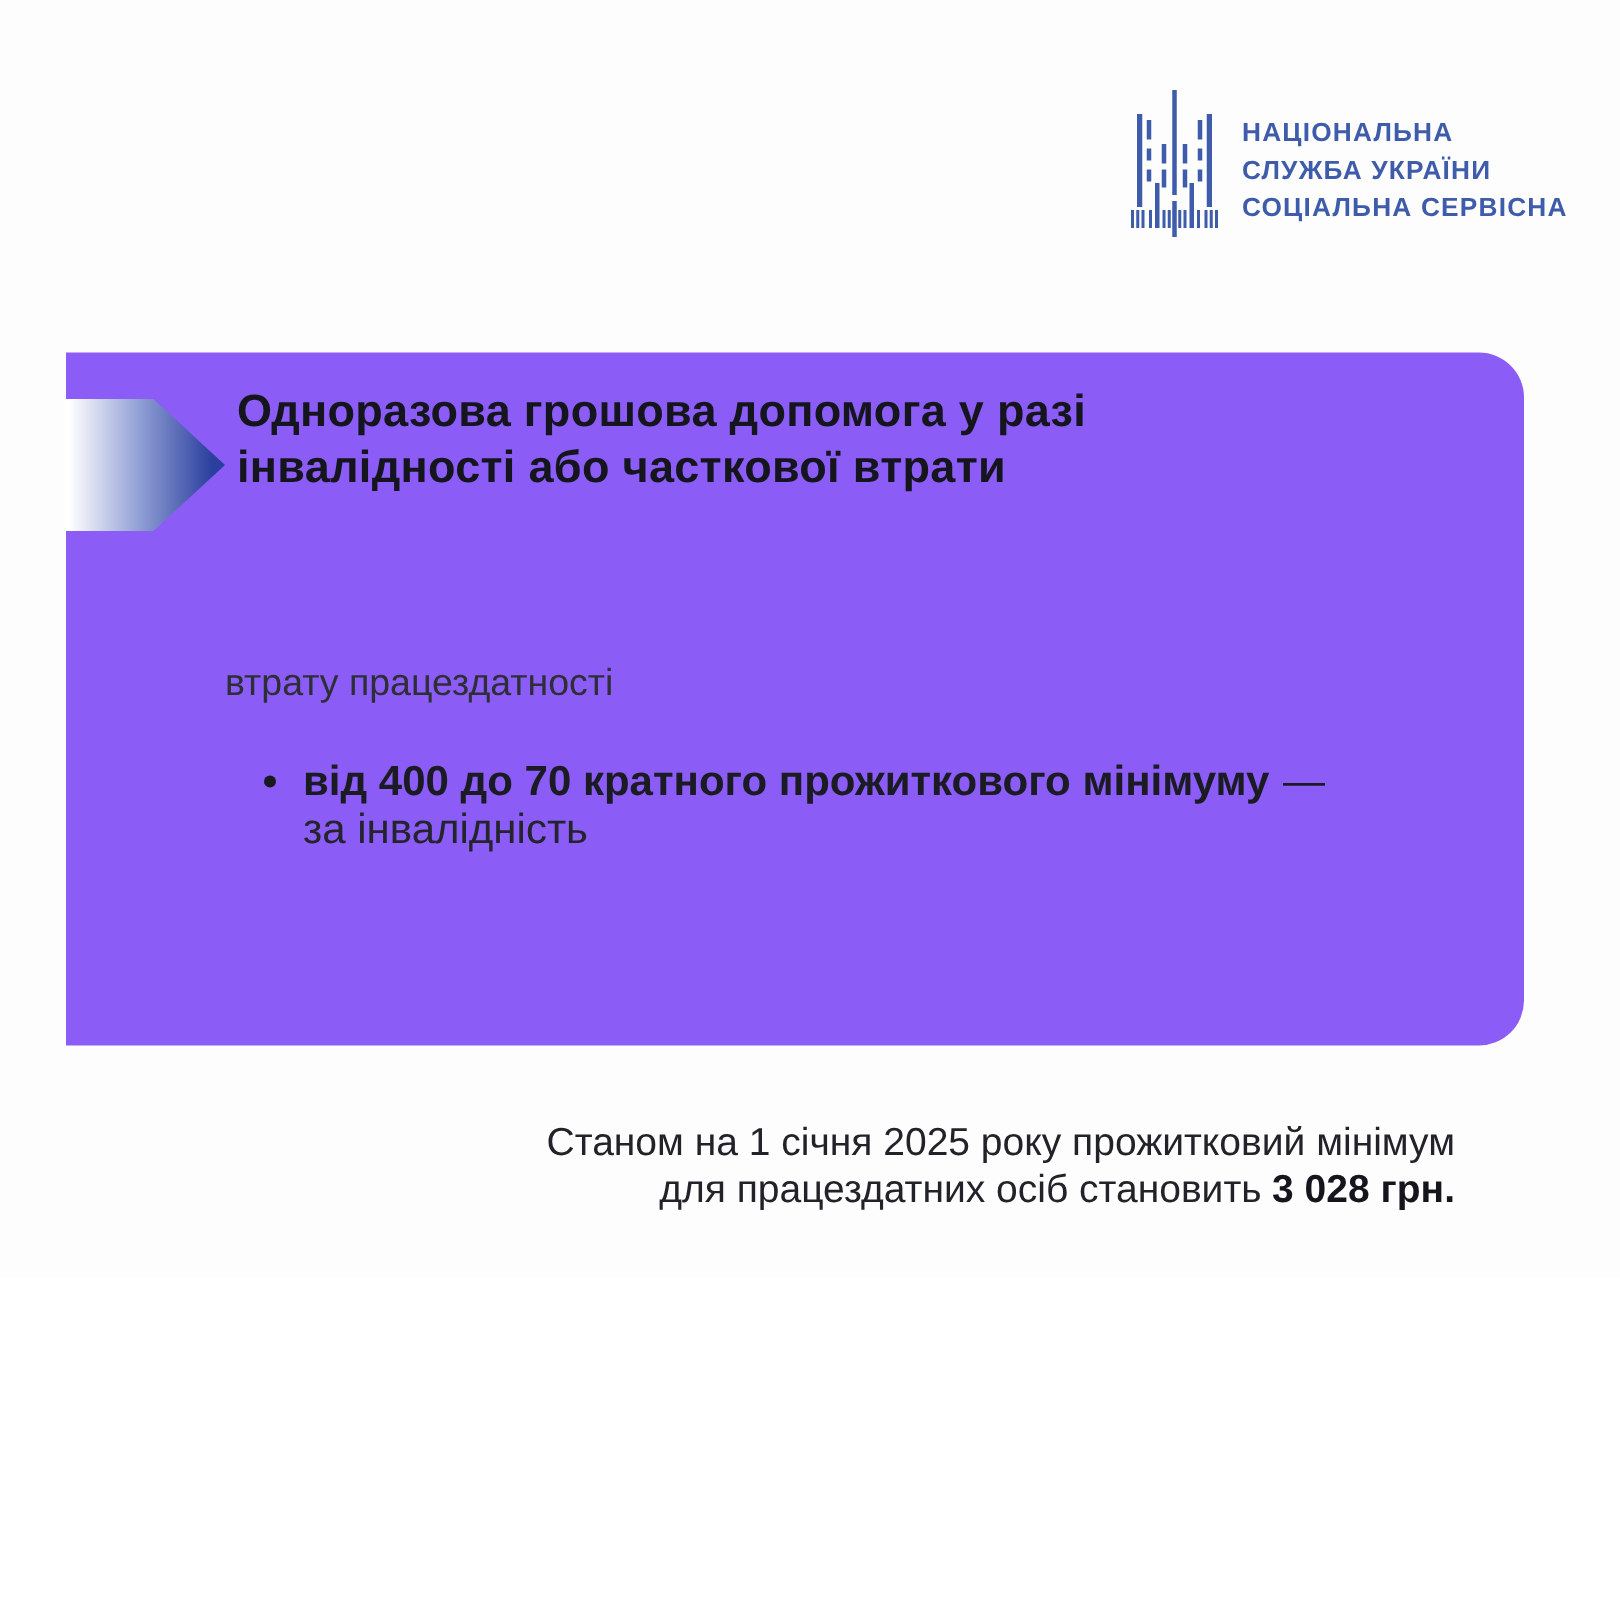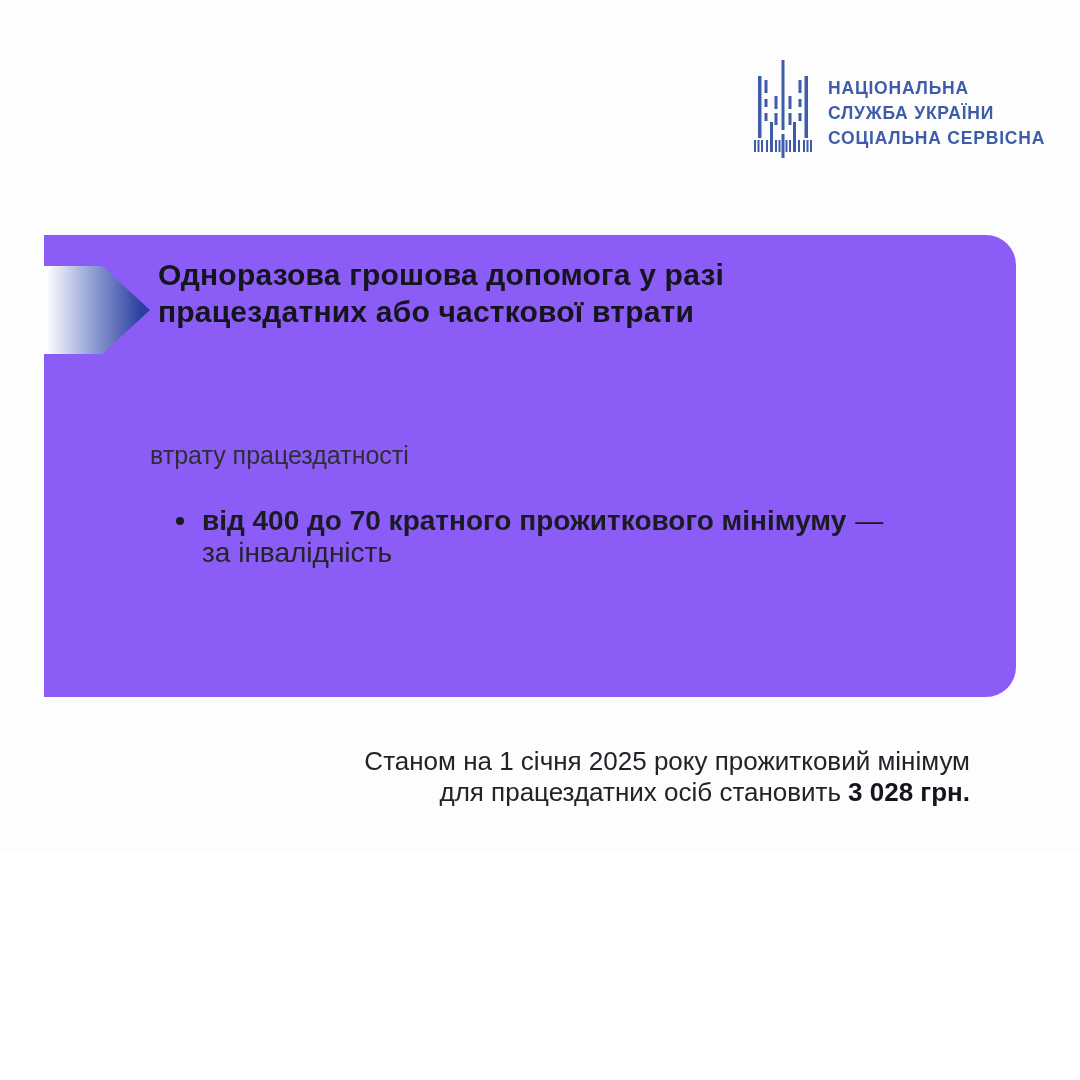--- a/index.html
+++ b/index.html
@@ -156,21 +156,21 @@
       <div>СЛУЖБА УКРАЇНИ</div>
       <div>СОЦІАЛЬНА СЕРВІСНА</div>
     </div>
   </header>
 
   <section class="card">
     <div class="arrow"></div>
 
     <h1 class="card-title">
       <span>Одноразова грошова допомога у разі</span><br>
-      <span>працездатних або часткової втрати</span><br>
+      <span>інвалідності або часткової втрати</span><br>
     </h1>
 
     <p class="card-subtitle">
       <br>
       <span>втрату працездатності</span>
     </p>
 
     <ul class="bullet-list">
       <li class="bullet-item">
         <span class="bullet-dot"></span>

